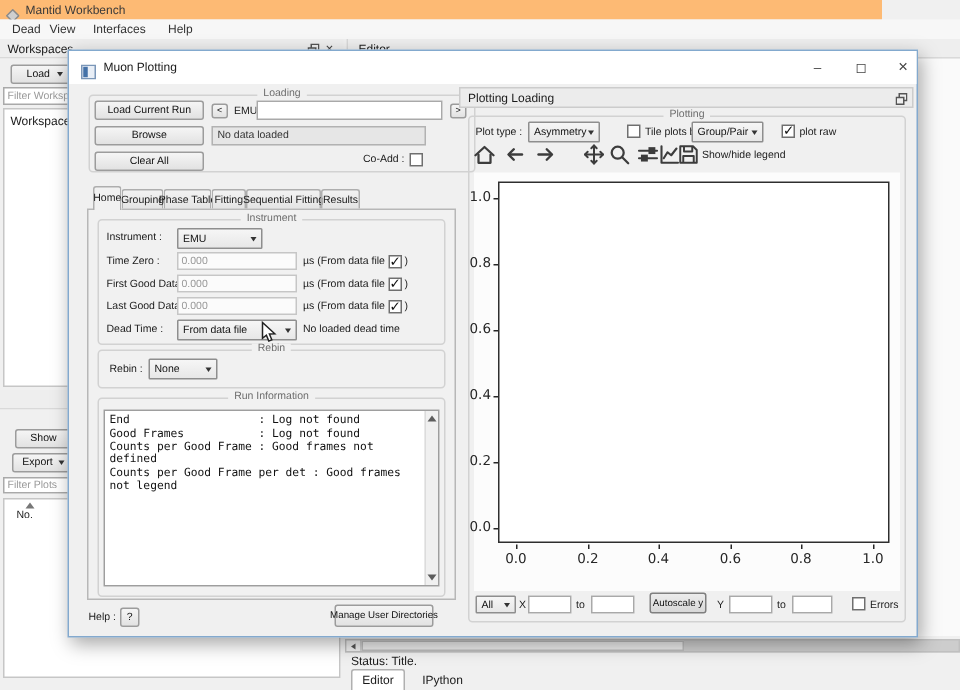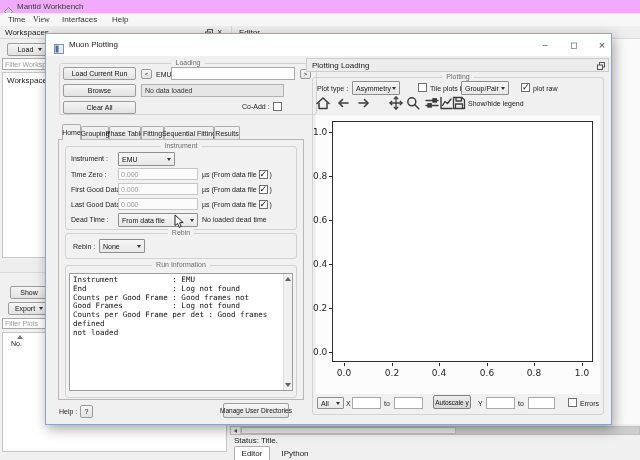--- a/index.html
+++ b/index.html
@@ -57,32 +57,32 @@
   .yticklbl { position:absolute; width:14px; text-align:right;
           font-family:"DejaVu Sans", sans-serif; font-size:9px; color:#262626; }
   .tickx { position:absolute; width:1px; height:3px; background:#262626; }
   .ticky { position:absolute; width:3px; height:1px; background:#262626; }
 </style>
 </head>
 <body>
 
 <div class="screen">
 
-  <div class="abs" style="left:0;top:0;width:640px;height:13px;background:#f0abfc;">
+  <div class="abs" style="left:0;top:0;width:588px;height:13px;background:#fdba74;">
     <span class="abs" style="left:4px;top:2px;">
       <svg width="9" height="9" viewBox="0 0 9 9">
           <path d="M4.5 0.5 L8.5 4.5 L4.5 8.5 L0.5 4.5 Z" fill="#cfcfcf" stroke="#8a8a8a" stroke-width="1"></path>
         </svg>
     </span>
     <span class="lbl8" style="left:17px;top:2px;color:#3a3a3a;">Mantid Workbench</span>
   </div>
 
   <div class="abs" style="left:0;top:13px;width:640px;height:13px;background:#f7f7f7;">
-    <span class="lbl8" style="left:8px;top:2px;color:#333;">Time</span>
-    <span class="lbl8" style="left:33px;top:2px;color:#333;font-family:Liberation Serif, serif;">View</span>
+    <span class="lbl8" style="left:8px;top:2px;color:#333;">Dead</span>
+    <span class="lbl8" style="left:33px;top:2px;color:#333;">View</span>
     <span class="lbl8" style="left:62px;top:2px;color:#333;">Interfaces</span>
     <span class="lbl8" style="left:112px;top:2px;color:#333;">Help</span>
   </div>
 
   <div class="dockhead" style="left:0;top:26px;width:229px;height:13px;">
     <span class="lbl8" style="left:5px;top:2px;">Workspaces</span>
     <span class="abs" style="left:205px;top:3px;">
       <svg width="8" height="8" viewBox="0 0 8 8">
           <rect x="2.5" y="0.5" width="5" height="4.5" fill="#eee" stroke="#555"></rect>
           <rect x="0.5" y="3" width="5" height="4.5" fill="#eee" stroke="#555"></rect>
@@ -262,27 +262,26 @@
     <span class="lbl" style="left:27px;top:209px;">Rebin :</span>
     <span class="combo" style="left:53px;top:205px;width:46px;height:14px;">
       <span>None</span>
     </span>
 
     <div class="gb" style="left:19px;top:231px;width:232px;height:133px;">
       <span class="legend" style="background:#f1f1f1;">Run Information</span>
     </div>
     <div class="abs" style="left:23px;top:239px;width:224px;height:118px;background:#fff;border:1px solid #9e9e9e;overflow:hidden;">
       <div style="padding:2px 12px 2px 3px;">
-        <div class="ri-line">Instrument            : EMU</div>
         <div class="ri-line">End                   : Log not found</div>
+        <div class="ri-line">Good Frames           : Log not found</div>
         <div class="ri-line">Counts per Good Frame : Good frames not</div>
-        <div class="ri-line">Good Frames           : Log not found</div>
+        <div class="ri-line">defined</div>
         <div class="ri-line">Counts per Good Frame per det : Good frames</div>
-        <div class="ri-line">defined</div>
-        <div class="ri-line">not loaded</div>
+        <div class="ri-line">not legend</div>
       </div>
       <div class="abs" style="right:0;top:0;width:9px;height:116px;background:#f0f0f0;border-left:1px solid #dcdcdc;">
         <span class="sb-arrow-up" style="top:3px;"></span>
         <span class="sb-arrow-dn" style="bottom:3px;"></span>
       </div>
     </div>
 
     <span class="lbl" style="left:13px;top:374px;">Help :</span>
     <span class="btn" style="left:34px;top:371px;width:13px;height:13px;">
       <span>?</span>

